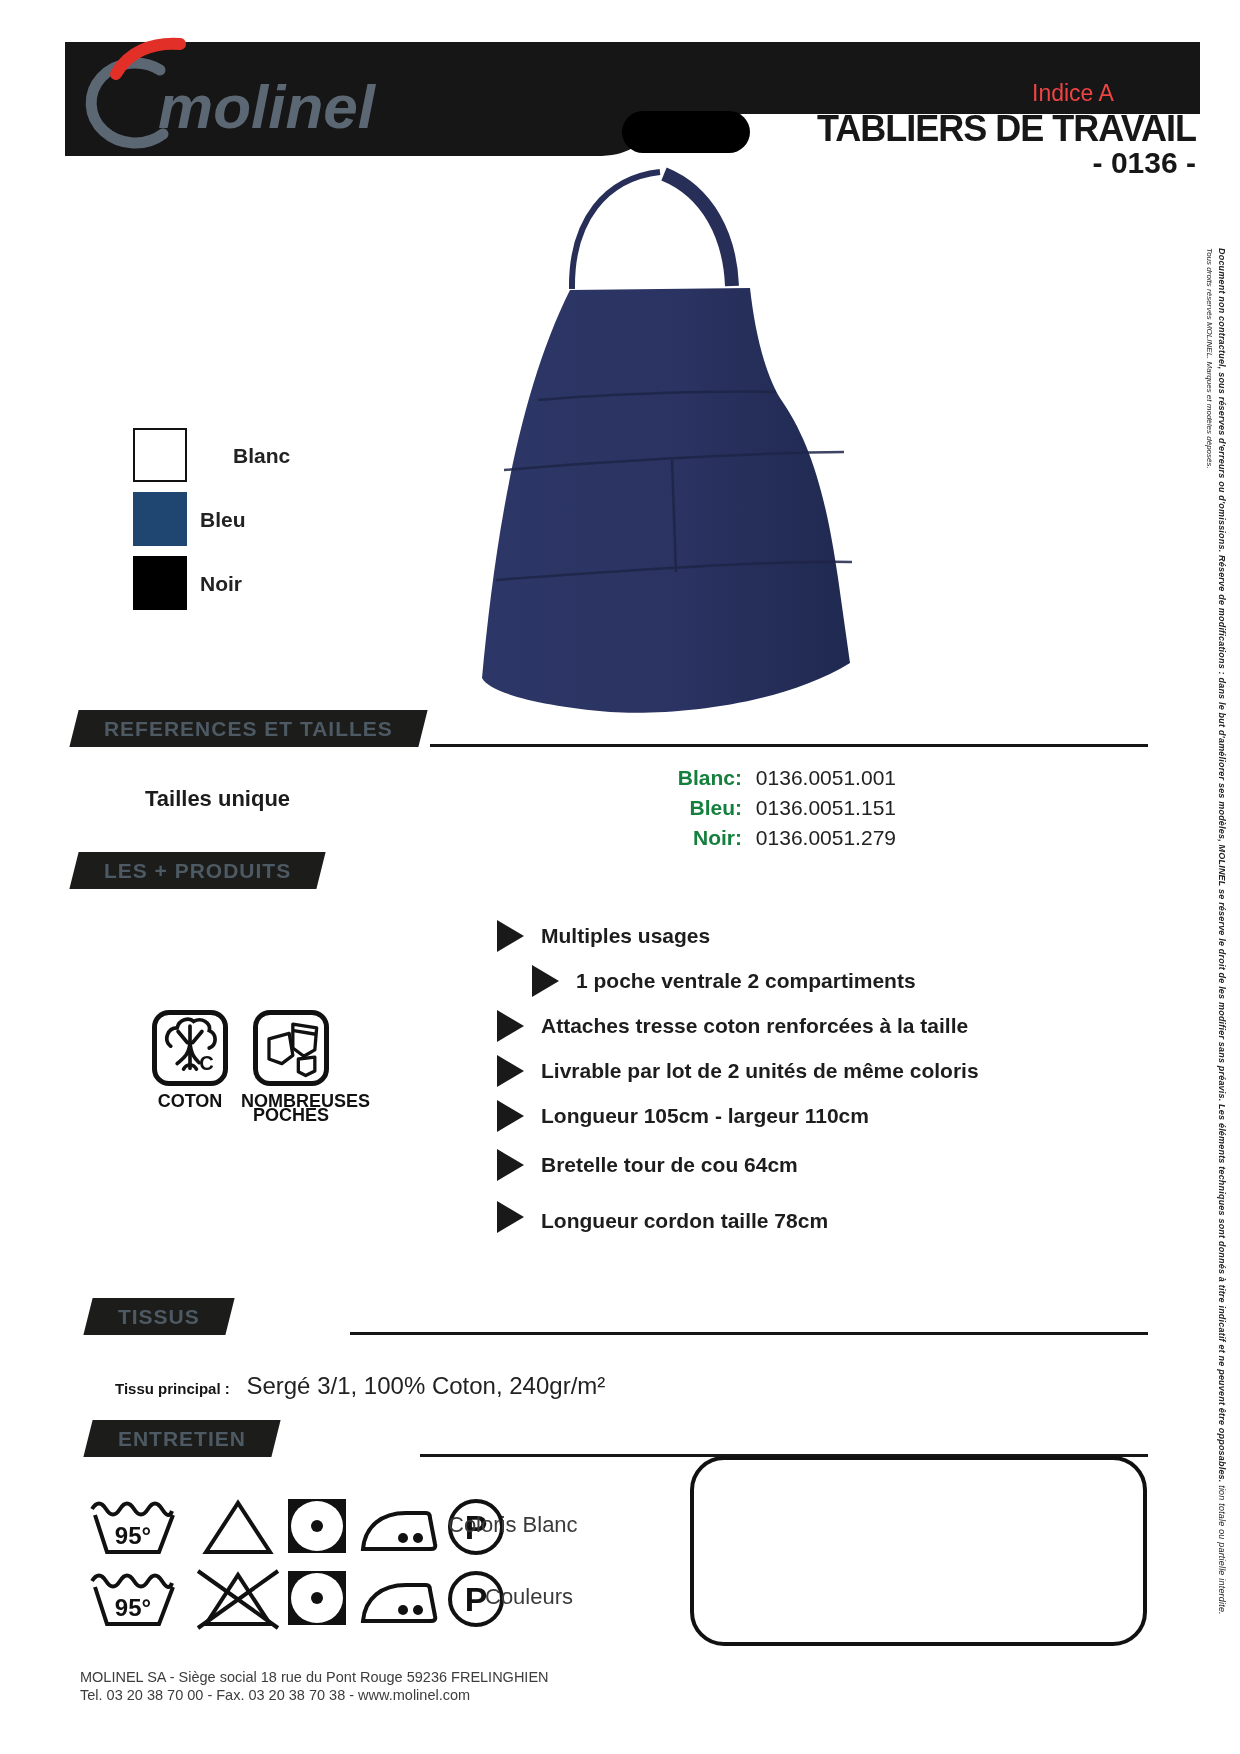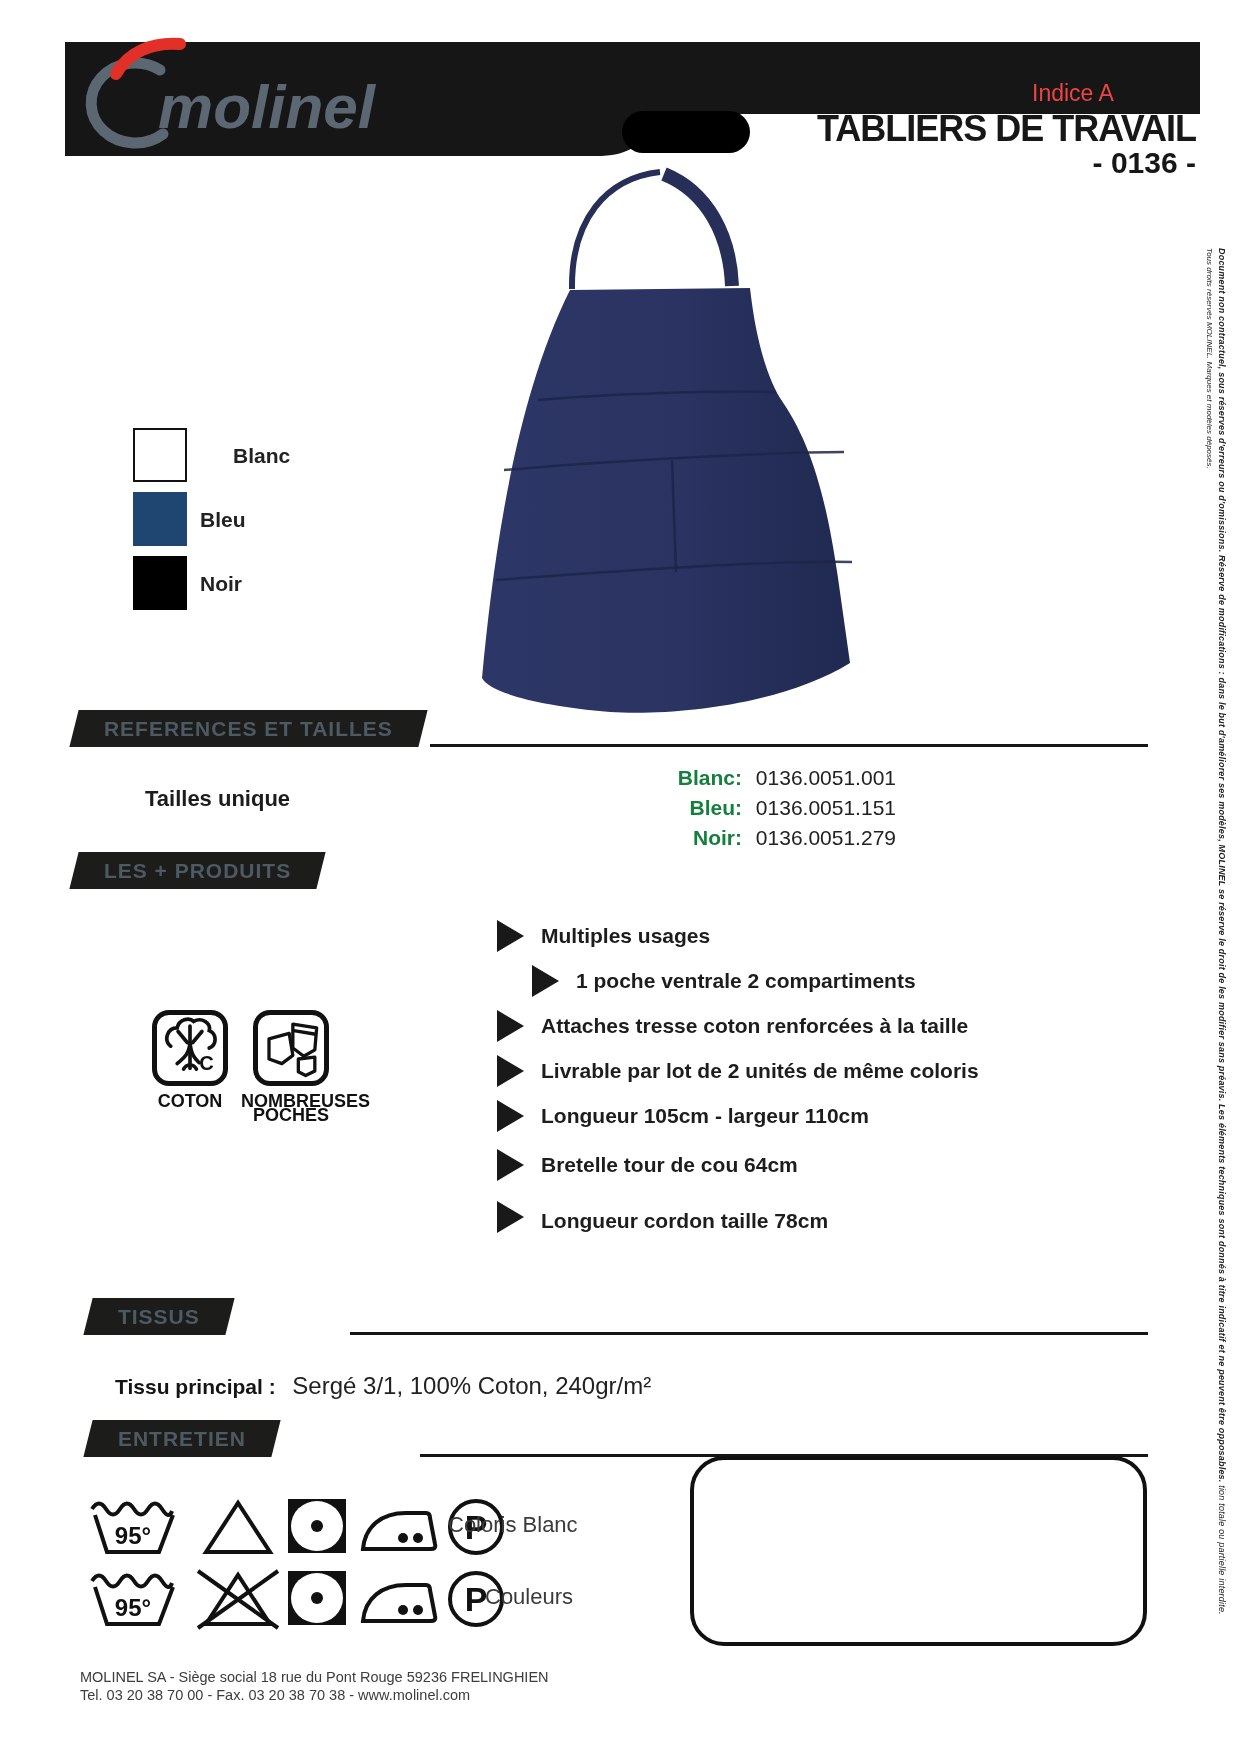--- a/index.html
+++ b/index.html
@@ -38,21 +38,21 @@
   .feature-text{font-size:21px;font-weight:bold;color:#1d1d1d;white-space:nowrap;}
 
   
   .picto-box{position:absolute;top:1010px;width:76px;height:76px;border:5px solid #111;
              border-radius:17px;box-sizing:border-box;background:#fff;}
   .picto-label{position:absolute;font-size:18px;font-weight:bold;color:#111;text-align:center;
                letter-spacing:0;line-height:14px;}
 
   
   .tissu-line{position:absolute;left:115px;top:1372px;font-size:24px;color:#222;}
-  .tissu-label{font-size:21px;font-weight:bold;color:#151515;margin-right:10px;}
+  .tissu-label{font-size:15px;font-weight:bold;color:#151515;margin-right:10px;}
 
   
   .care-row-svg{position:absolute;left:86px;}
   .care-label{position:absolute;left:448px;font-size:22px;color:#3a3a3a;}
 
   .big-box{position:absolute;left:690px;top:1456px;width:457px;height:190px;border:4px solid #111;
            border-radius:34px;box-sizing:border-box;background:#fff;}
 
   
   .footer{position:absolute;left:80px;top:1668px;font-size:14.5px;color:#3d3d3d;line-height:18px;}

